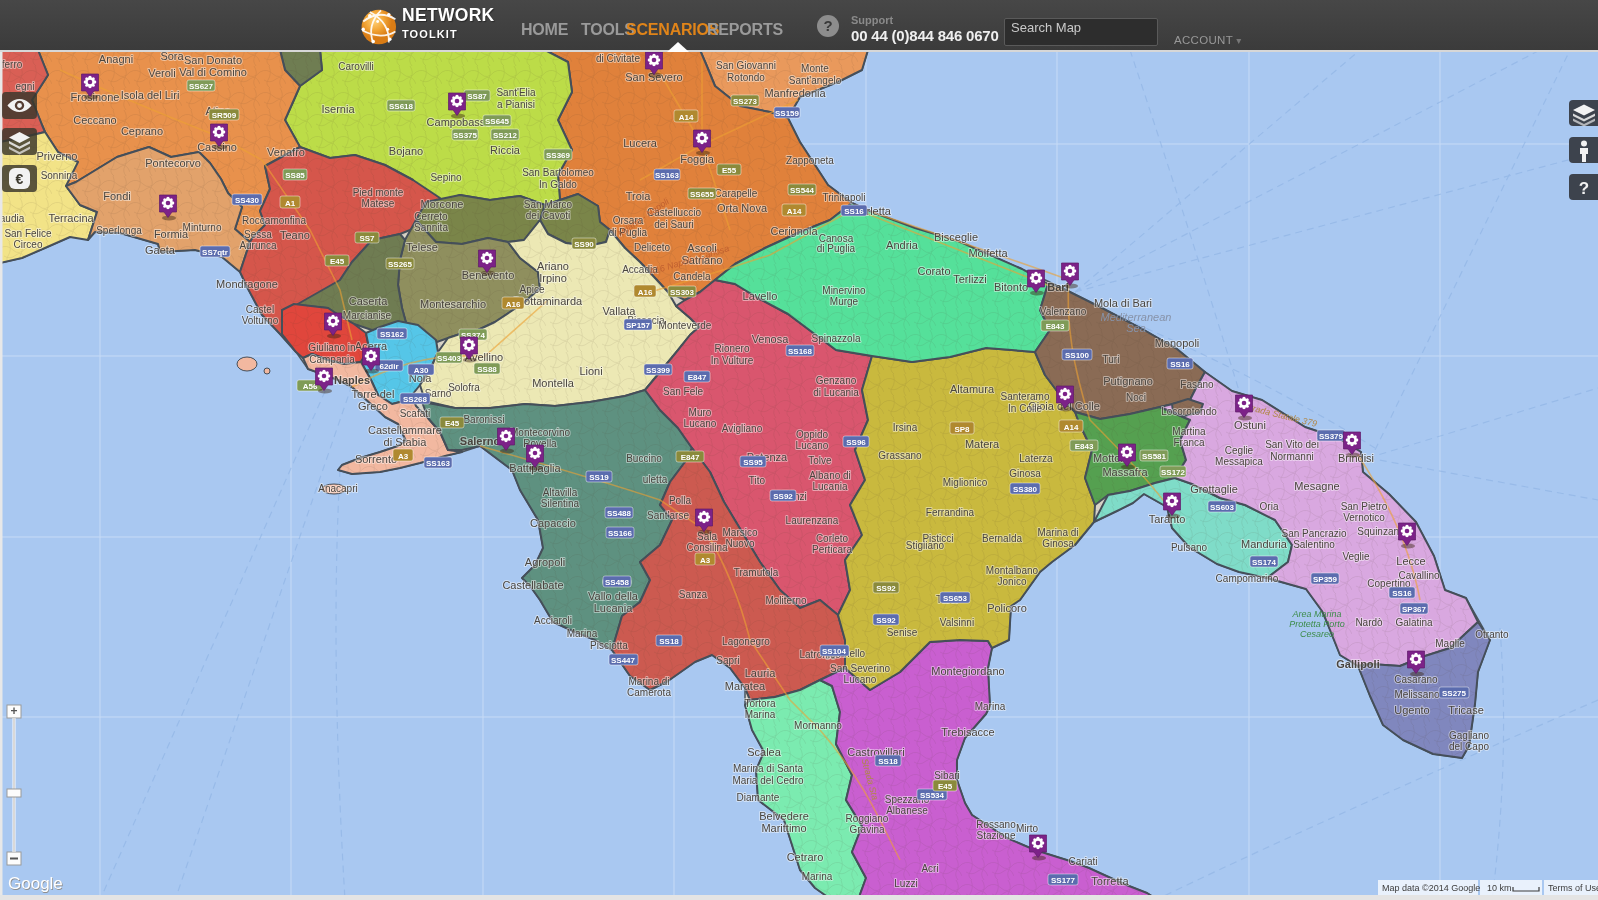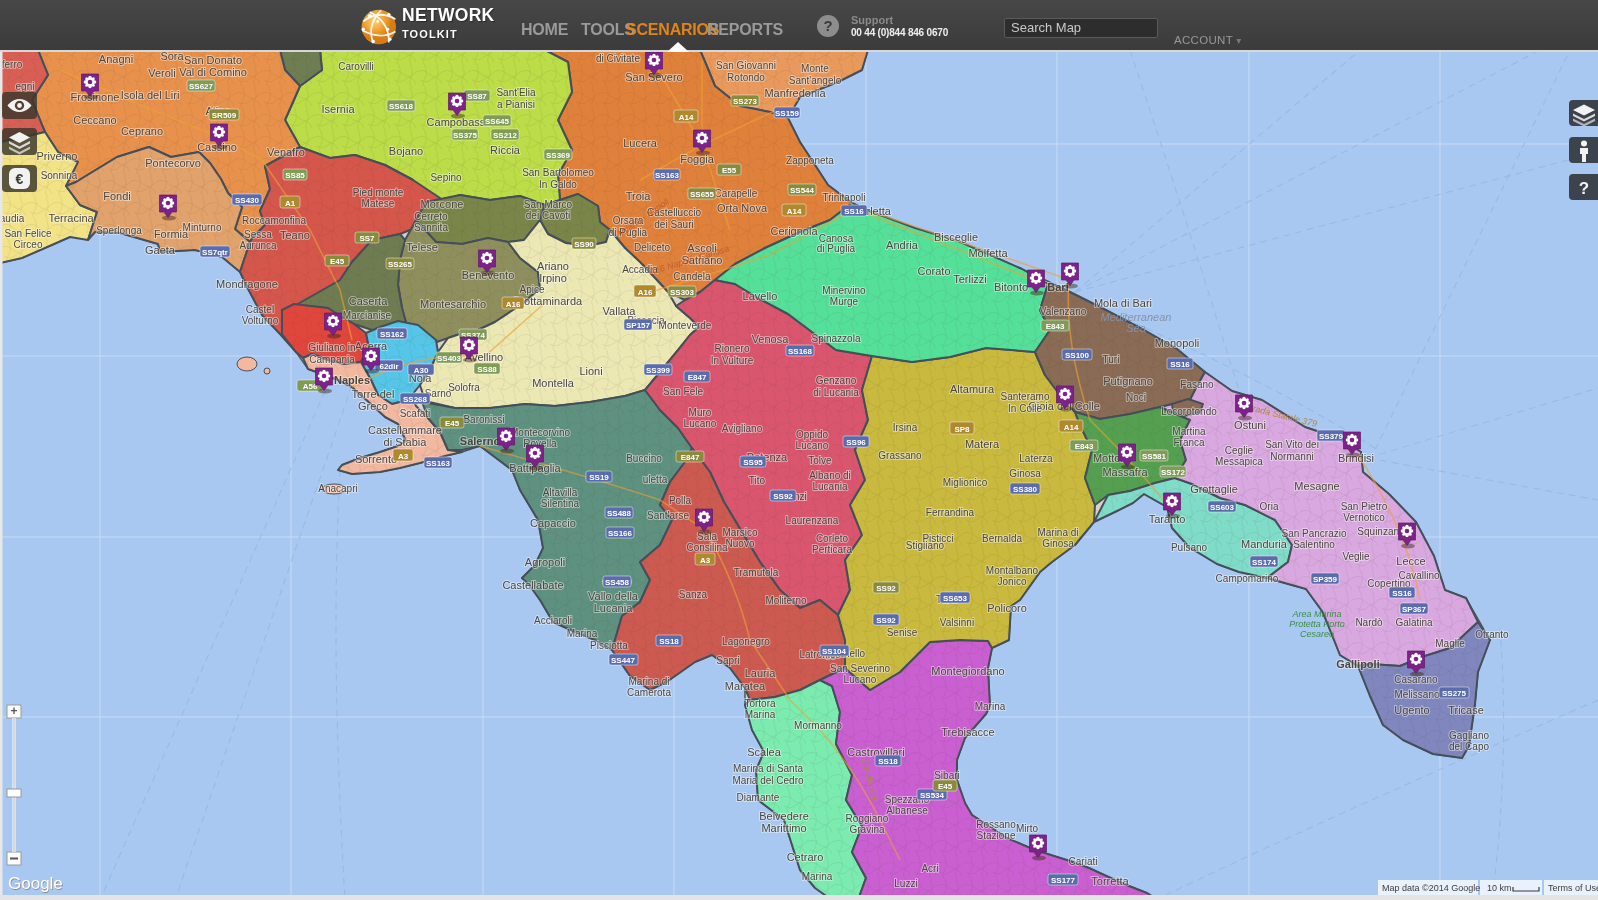--- a/index.html
+++ b/index.html
@@ -4,22 +4,22 @@
 <style>
 html,body{margin:0;padding:0;width:1598px;height:900px;overflow:hidden;font-family:"Liberation Sans",sans-serif;background:#e9e9e9;}
 #bar{position:absolute;top:0;left:0;width:1598px;height:50px;background:linear-gradient(#474747,#3b3b3b);}
 #topline{position:absolute;top:50px;left:0;width:1598px;height:2px;background:#d7d7d7;z-index:5;}
 #bar .logoTxt{position:absolute;left:402px;top:7px;color:#fff;font-weight:bold;font-size:17.5px;letter-spacing:0.3px;line-height:17px;text-shadow:1px 1px 1px rgba(0,0,0,0.4);}
 #bar .logoTxt span{font-size:11px;letter-spacing:1.1px;}
 .mi{position:absolute;top:21px;font-size:16px;font-weight:bold;color:#9a9a9a;letter-spacing:-0.2px;}
 #notch{position:absolute;left:667px;top:42px;z-index:6;width:0;height:0;border-left:11px solid transparent;border-right:11px solid transparent;border-bottom:10px solid #fdfdfd;}
 #supc{position:absolute;left:817px;top:15px;width:22px;height:22px;border-radius:50%;background:#8d8d8d;color:#3a3a3a;font-size:15px;font-weight:bold;text-align:center;line-height:22px;}
 #sup1{position:absolute;left:851px;top:14px;font-size:11px;color:#8a8a8a;font-weight:bold;}
-#sup2{position:absolute;left:851px;top:27px;font-size:10px;color:#efefef;font-weight:bold;letter-spacing:-0.2px;}
-#srch{position:absolute;left:1004px;top:18px;width:142px;height:17px;background:#2d2d2d;border:1px solid #5a5a5a;border-radius:2px;color:#c9c9c9;font-size:13px;padding:1px 4px 0 6px;}
+#sup2{position:absolute;left:851px;top:27px;font-size:15px;color:#efefef;font-weight:bold;letter-spacing:-0.2px;}
+#srch{position:absolute;left:1004px;top:18px;width:142px;height:17px;background:#2d2d2d;border:1px solid #5a5a5a;border-radius:2px;color:#c9c9c9;font-size:13px;padding:1px 4px 8px 6px;}
 #acct{position:absolute;left:1174px;top:34px;font-size:11.5px;font-weight:normal;color:#989898;letter-spacing:0.3px;}
 #map{position:absolute;top:50px;left:0;width:1598px;height:850px;background:#a9c8f1;}
 svg{display:block}
 text{font-family:"Liberation Sans",sans-serif;}
 .lb{font-size:11px;fill:#4a453f;stroke:#ffffff;stroke-width:2px;stroke-opacity:0.45;paint-order:stroke;stroke-linejoin:round;}
 .lb2{font-size:10px;fill:#4a453f;stroke:#ffffff;stroke-width:2px;stroke-opacity:0.45;paint-order:stroke;stroke-linejoin:round;}
 .sea{font-size:11px;fill:#8792a8;font-style:italic;}
 .chip{font-size:8px;fill:#fff;font-weight:bold;text-anchor:middle;}
 </style>
 </head>

